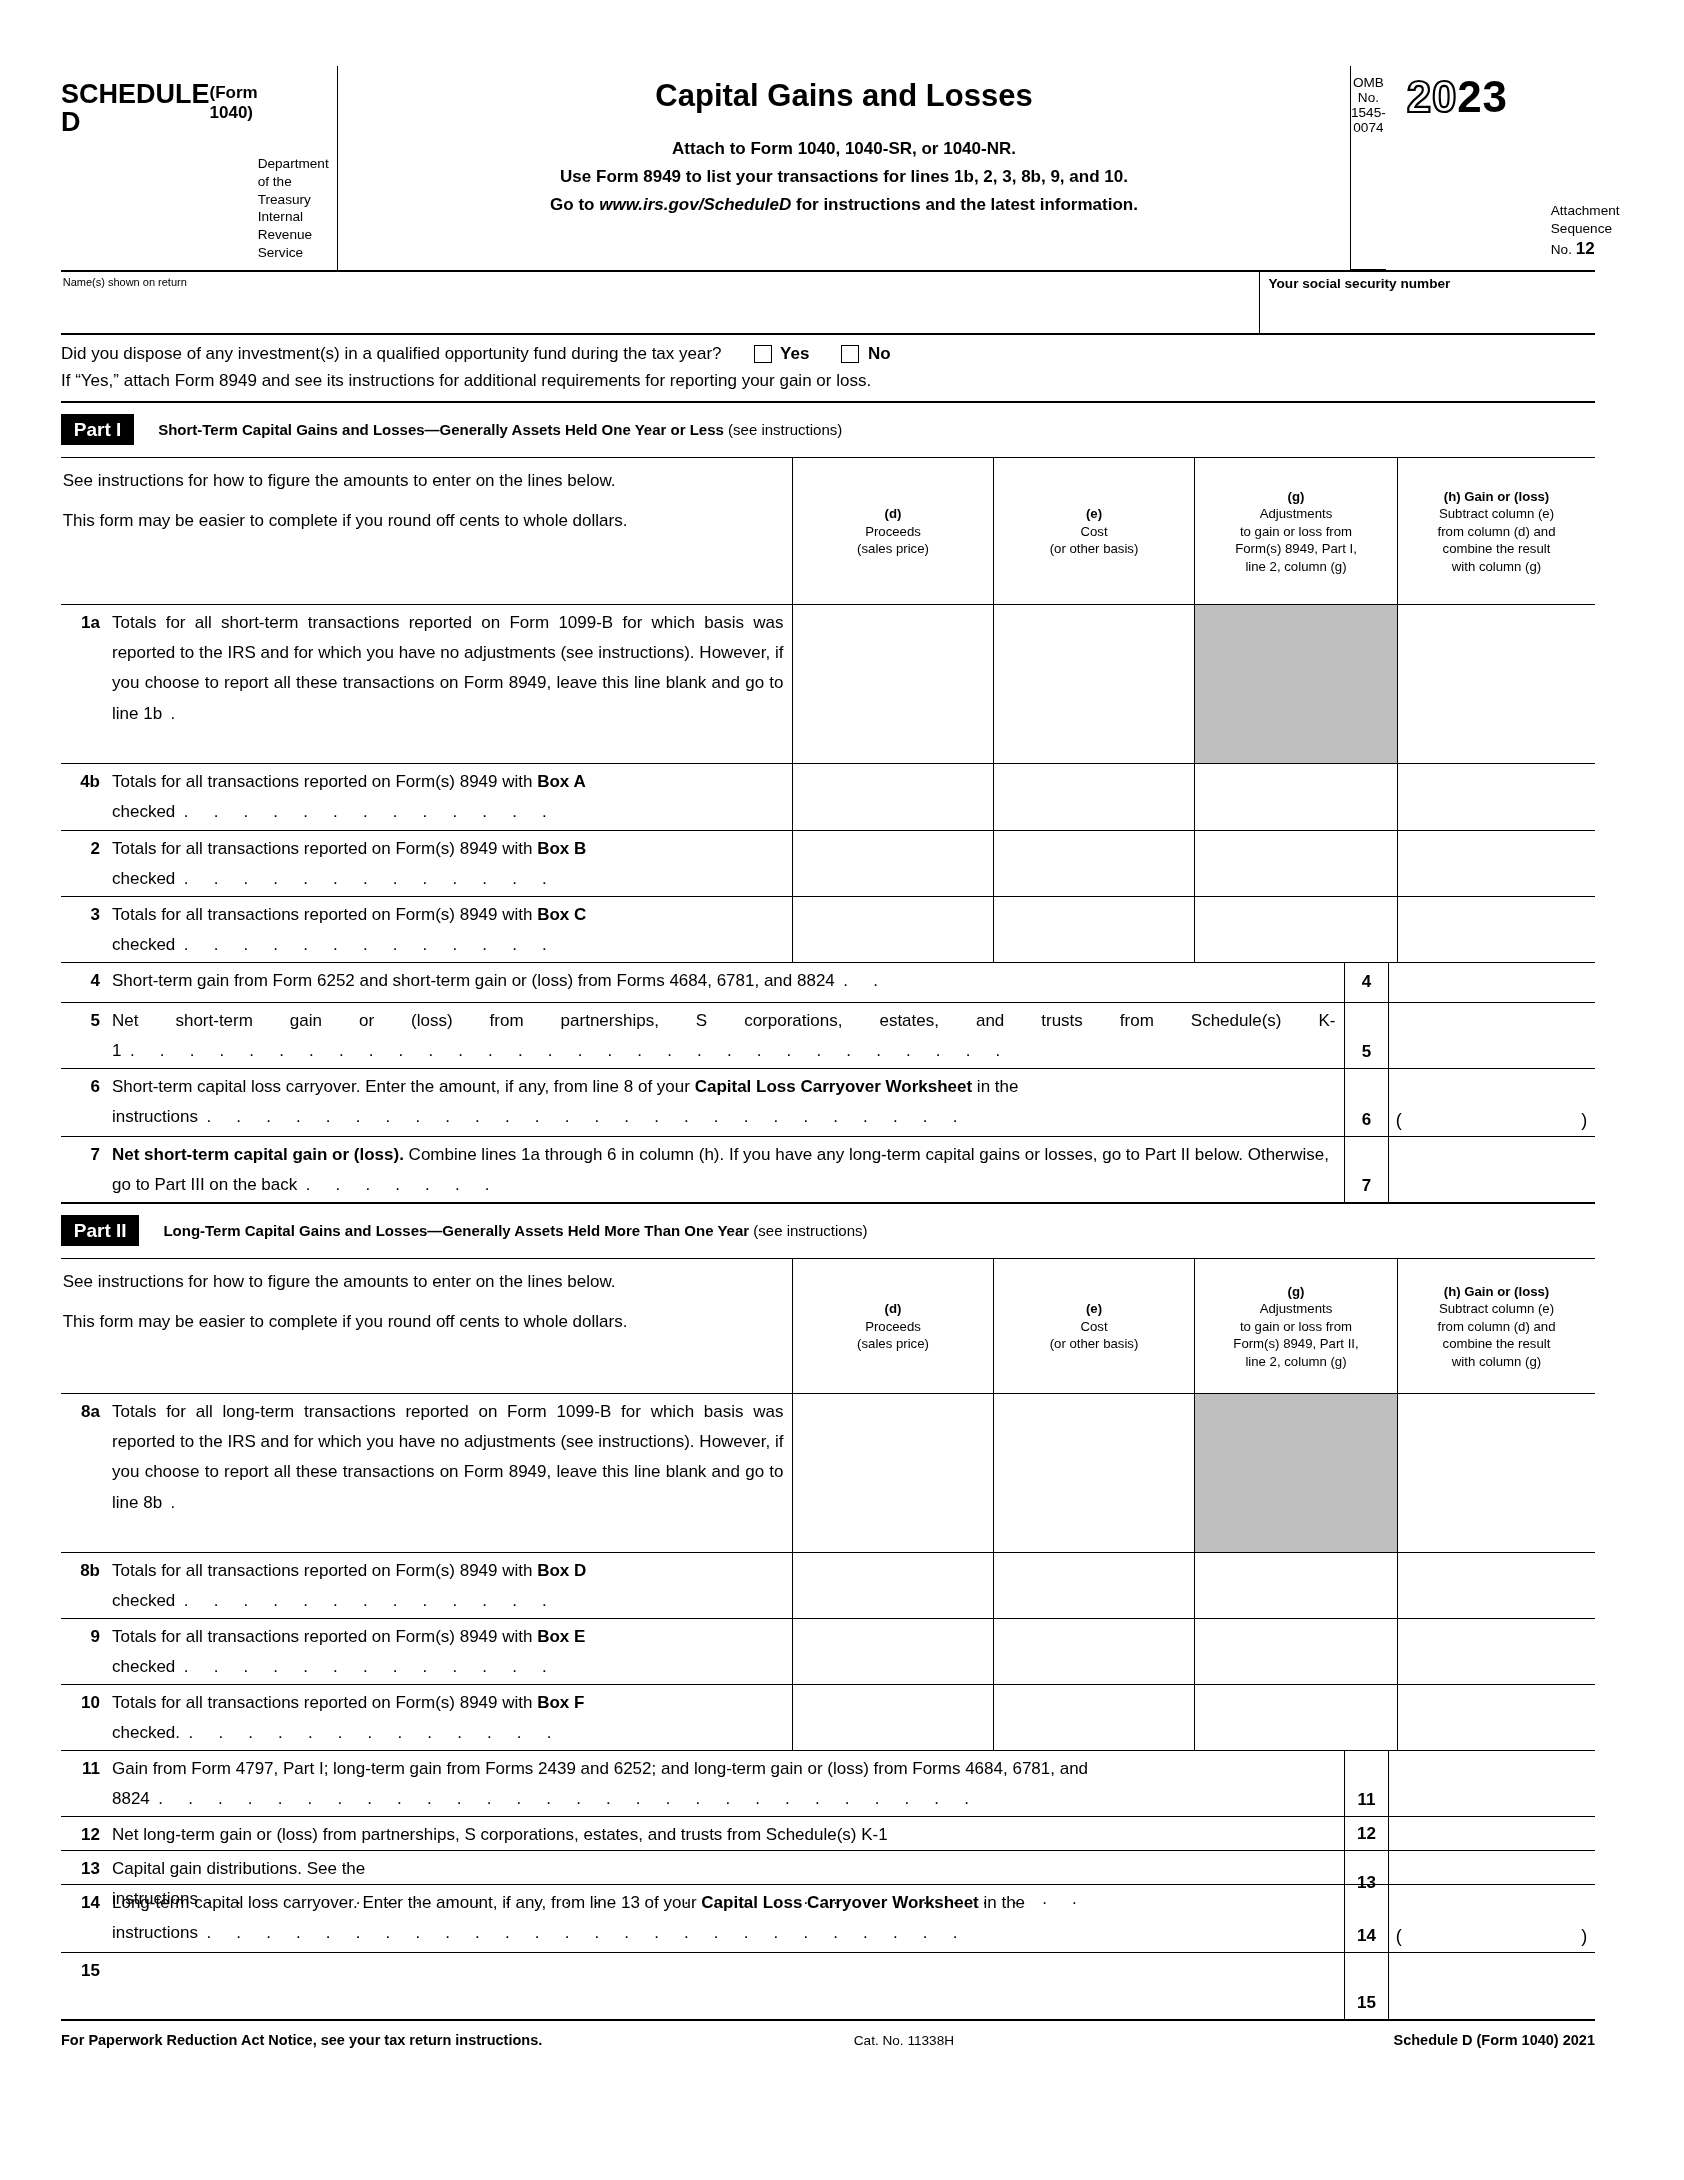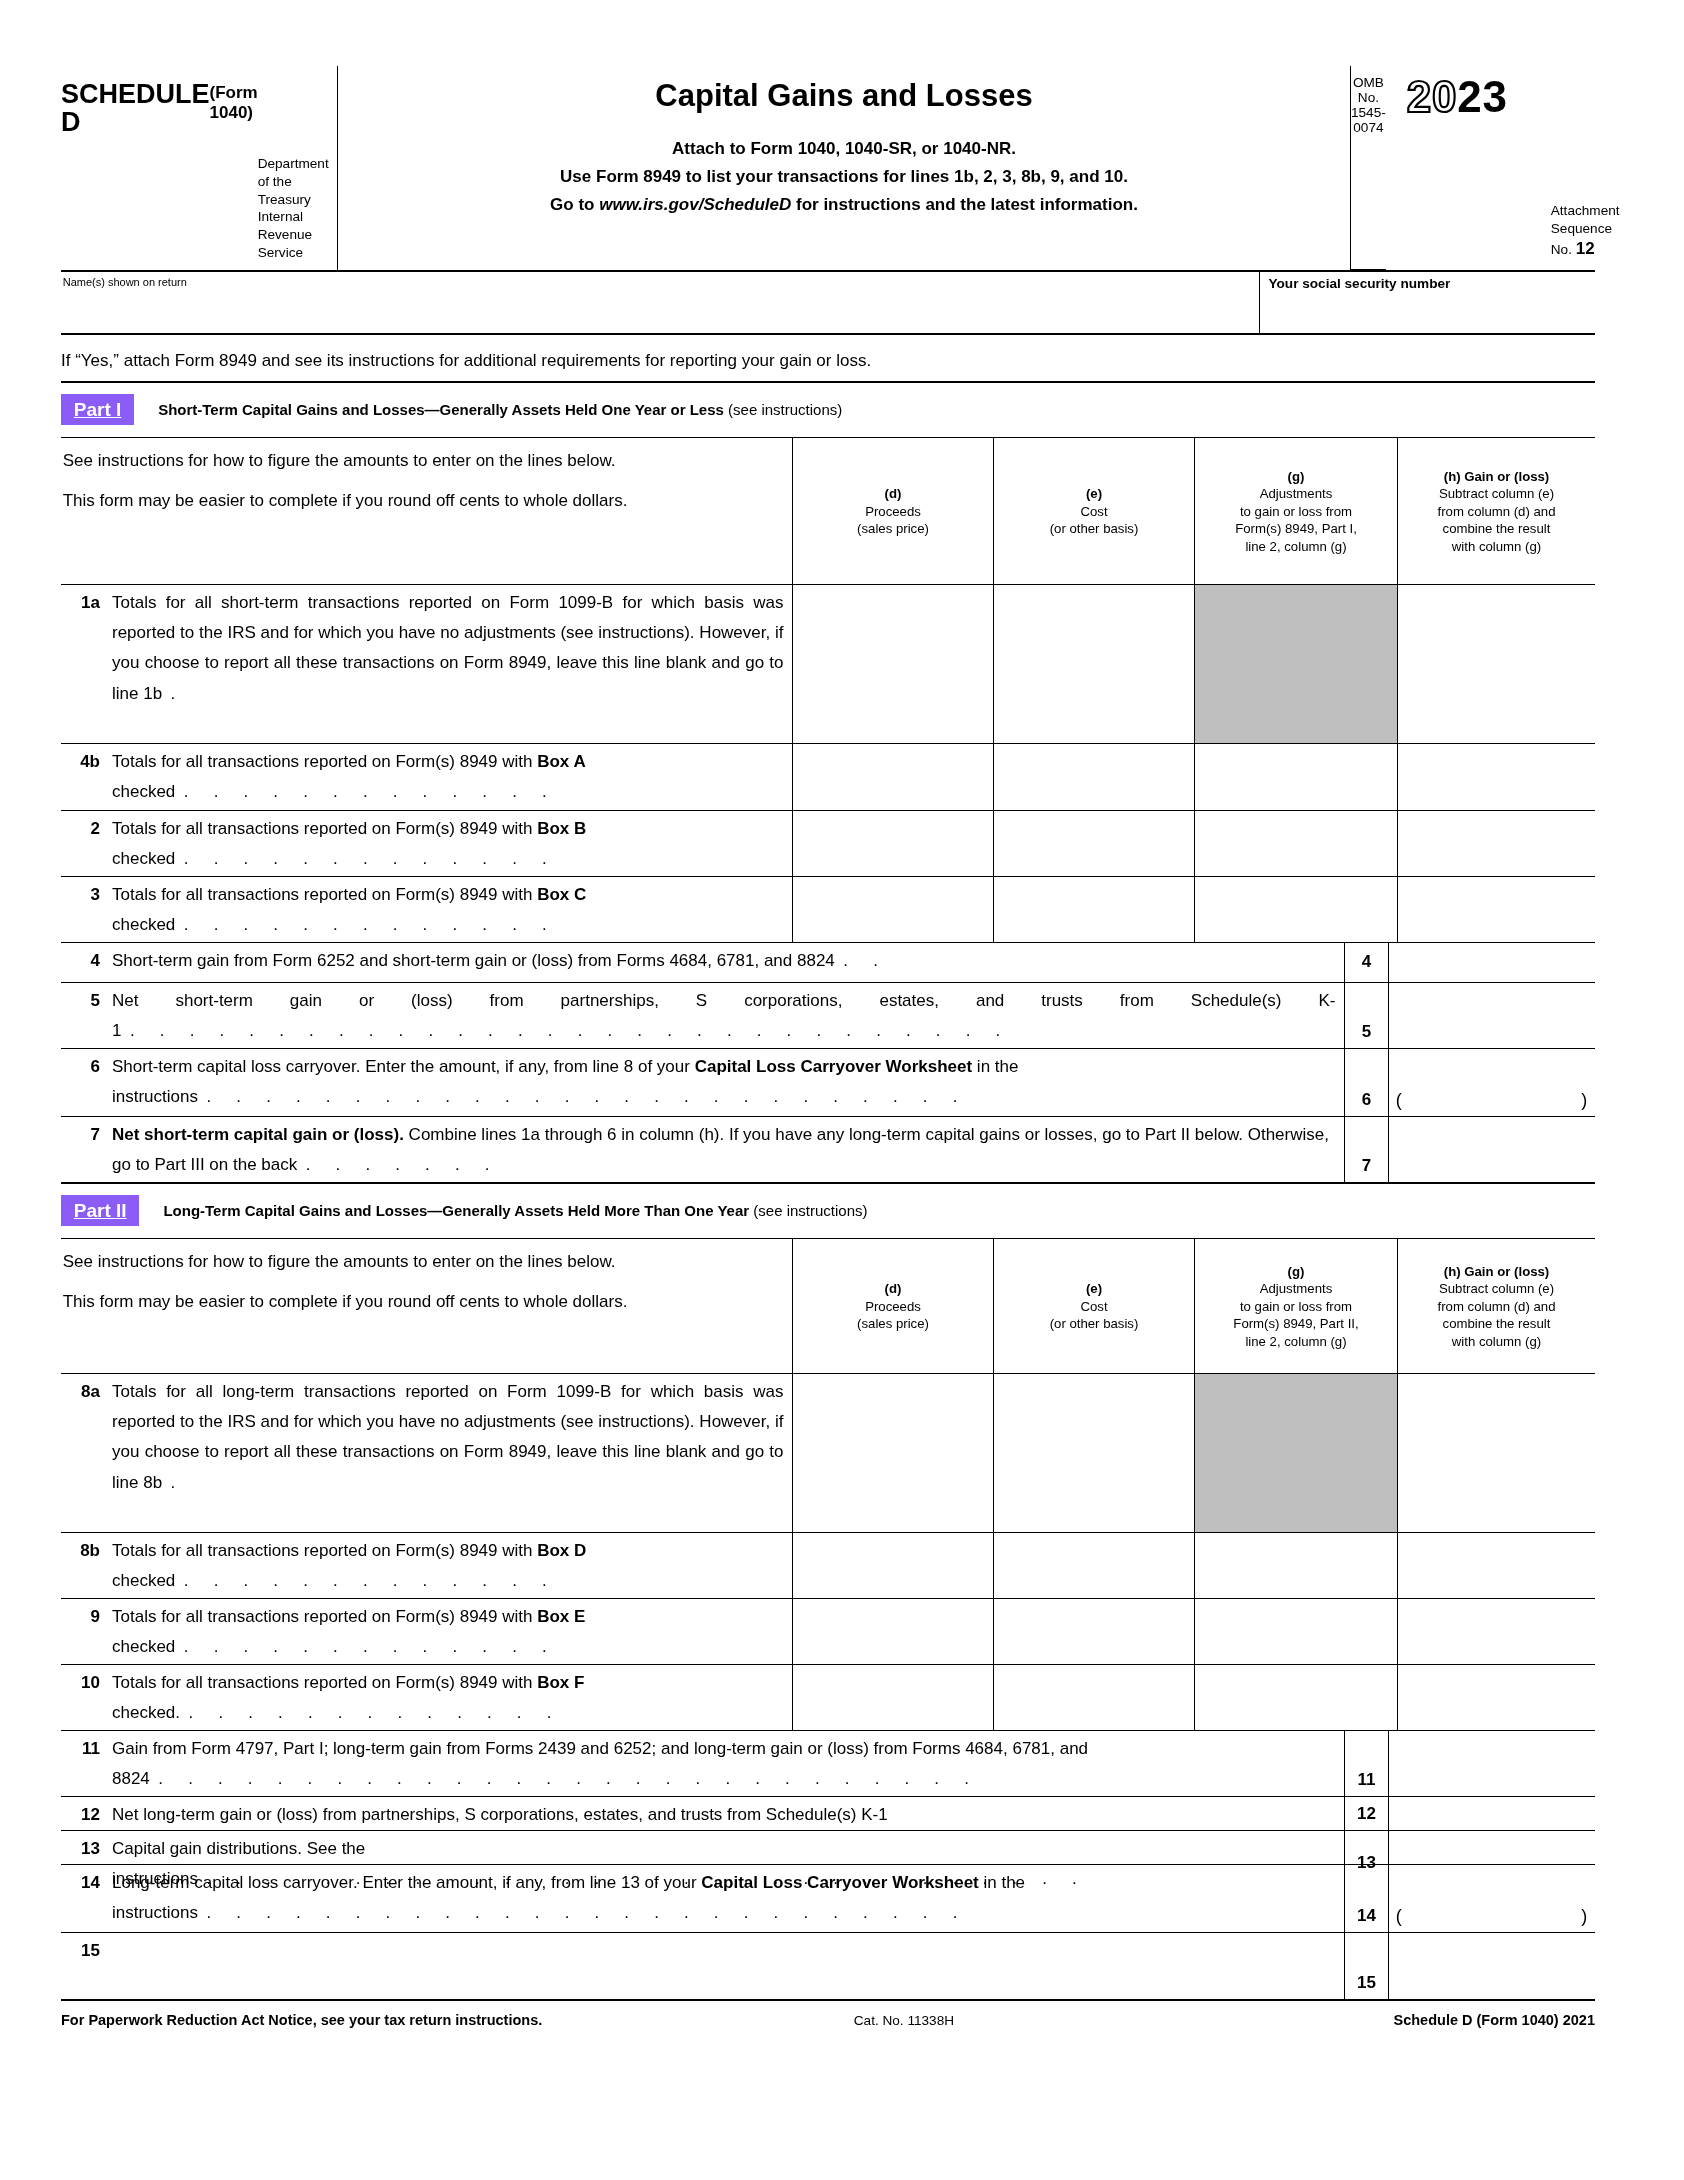--- a/index.html
+++ b/index.html
@@ -37,22 +37,22 @@
 
   
   .q { border-bottom:2.6px solid #000; padding:8.5px 0 10.2px; font-size:17px; }
   .q1 { display:flex; align-items:center; }
   .cb { display:inline-block; width:18px; height:18px; border:1.7px solid #000;
         box-sizing:border-box; margin:0 8.5px 0 32px; flex:0 0 auto; }
   .q2 { margin-top:7.7px; }
 
   
   .part { display:flex; align-items:center; margin:11px 0 12px; }
-  .part-box { background:#8b5cf6; color:#fff; font-weight:bold; font-size:19px;
-              padding:6px 12.8px; line-height:1;text-decoration:underline; }
+  .part-box { background:#000000; color:#fff; font-weight:bold; font-size:19px;
+              padding:6px 12.8px; line-height:1; }
   .part-title { font-size:15px; font-weight:bold; margin-left:24px;text-align:right; }
   .part-title .see { font-weight:normal; }
 
   
   .tbl { border-top:1.7px solid #000; border-bottom:2.6px solid #000; }
   .t-row { display:grid; box-sizing:border-box; }
   .t-row + .t-row { border-top:0.9px solid #000; }
   .t-row.hdr2 { border-bottom:1.7px solid #000; }
   .t-row.hdr2 + .t-row { border-top:none; }
   .g5 { grid-template-columns:731px 201px 201px 203px 198px; }
@@ -121,20 +121,27 @@
   <div class="name-row">
     <div class="name-left">
       <span>Name(s) shown on return</span>
     </div>
     <div class="name-right">
       <span>Your social security number</span>
     </div>
   </div>
 
   <div class="q">
+    <div class="q1">
+      <span>Did you dispose of any investment(s) in a qualified opportunity fund during the tax year?</span>
+      <span class="cb"></span>
+      <b>Yes</b>
+      <span class="cb"></span>
+      <b>No</b>
+    </div>
     <div class="q2">If “Yes,” attach Form 8949 and see its instructions for additional requirements for reporting your gain or loss.</div>
   </div>
 
   <div class="part">
     <span class="part-box">Part I</span>
     <span class="part-title"><span>Short-Term Capital Gains and Losses—Generally Assets Held One Year or Less</span> <span class="see">(see instructions)</span></span>
   </div>
   <div class="tbl">
       <div class="t-row hdr2 g5" style="height: 147px;">
         <div class="hdesc">

